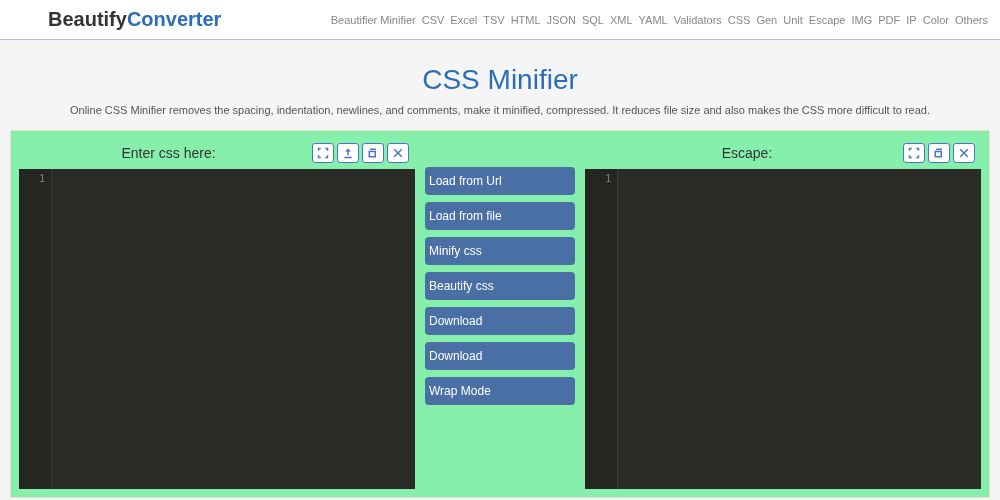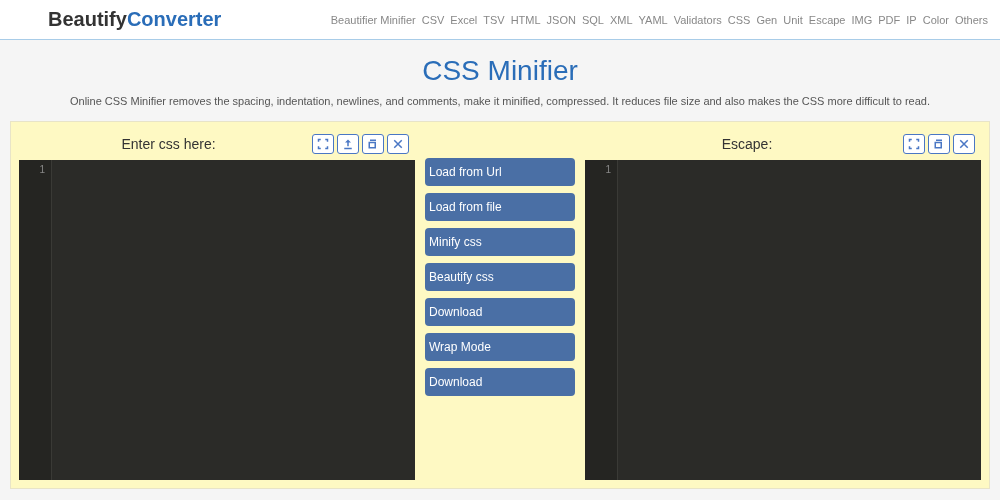--- a/index.html
+++ b/index.html
@@ -3,23 +3,23 @@
 <meta charset="utf-8">
 <style>
 * { margin: 0; padding: 0; box-sizing: border-box; }
 body { font-family: Arial, sans-serif; background: #f5f5f5; width: 1000px; height: 500px; overflow: hidden; }
 .header { background: #fff; border-bottom: 1px solid #a8cce8; padding: 8px 12px; display: flex; justify-content: space-between; align-items: center; }
 .logo { font-size: 20px; font-weight: bold; margin-left: 36px; }
 .logo-a { color: #333; }
 .logo-b { color: #2a6db8; }
 .nav { display: flex; gap: 6px; font-size: 11px; }
 .nav a { color: #888; text-decoration: none; }
-.title { text-align: center; margin-top: 15px; font-size: 28px; color: #2a6db8; font-weight: normal; }
+.title { text-align: center; margin-top: 24px; font-size: 28px; color: #2a6db8; font-weight: normal; }
 .desc { text-align: center; font-size: 11px; color: #555; margin-top: 8px; }
-.main { display: flex; margin: 14px 10px 0 10px; border: 1px solid #e8e4c8; background: #fef9c3; padding: 8px; gap: 10px; }
+.main { display: flex; margin: 14px 10px 0 10px; border: 1px solid #e8e4c8; background: #86efac; padding: 8px; gap: 10px; }
 .panel { flex: 1; display: flex; flex-direction: column; }
 .panel-head { display: flex; justify-content: space-between; align-items: center; padding: 4px 6px 6px 6px; }
 .panel-label { font-size: 14px; color: #333; flex: 1; text-align: center; }
 .btn-row { display: flex; gap: 3px; }
 .icon-btn { width: 22px; height: 20px; background: #fff; border: 1px solid #4a77c4; border-radius: 3px; display: flex; align-items: center; justify-content: center; cursor: pointer; color: #4a77c4; }
 .icon-btn svg { width: 12px; height: 12px; }
 .editor { flex: 1; background: #2b2b28; border-radius: 0; position: relative; min-height: 320px; }
 .gutter { position: absolute; left: 0; top: 0; bottom: 0; width: 32px; background: #252522; }
 .line-num { color: #888; font-size: 10px; padding: 4px 6px; text-align: right; }
 .line-divider { position: absolute; left: 32px; top: 0; bottom: 0; width: 1px; background: #3a3a36; }
@@ -93,22 +93,22 @@
       <div class="line-divider"></div>
     </div>
   </div>
 
   <div class="center-col">
     <button class="act-btn">Load from Url</button>
     <button class="act-btn">Load from file</button>
     <button class="act-btn">Minify css</button>
     <button class="act-btn">Beautify css</button>
     <button class="act-btn">Download</button>
+    <button class="act-btn">Download</button>
     <button class="act-btn">Wrap Mode</button>
-    <button class="act-btn">Download</button>
   </div>
 
   <div class="panel">
     <div class="panel-head">
       <span class="panel-label">Escape:</span>
       <div class="btn-row">
         <div class="icon-btn">
             <svg viewBox="0 0 16 16" fill="currentColor">
               <path d="M1 1h4v2H3v2H1V1zm10 0h4v4h-2V3h-2V1zM1 11h2v2h2v2H1v-4zm12 0h2v4h-4v-2h2v-2z"></path>
             </svg>

